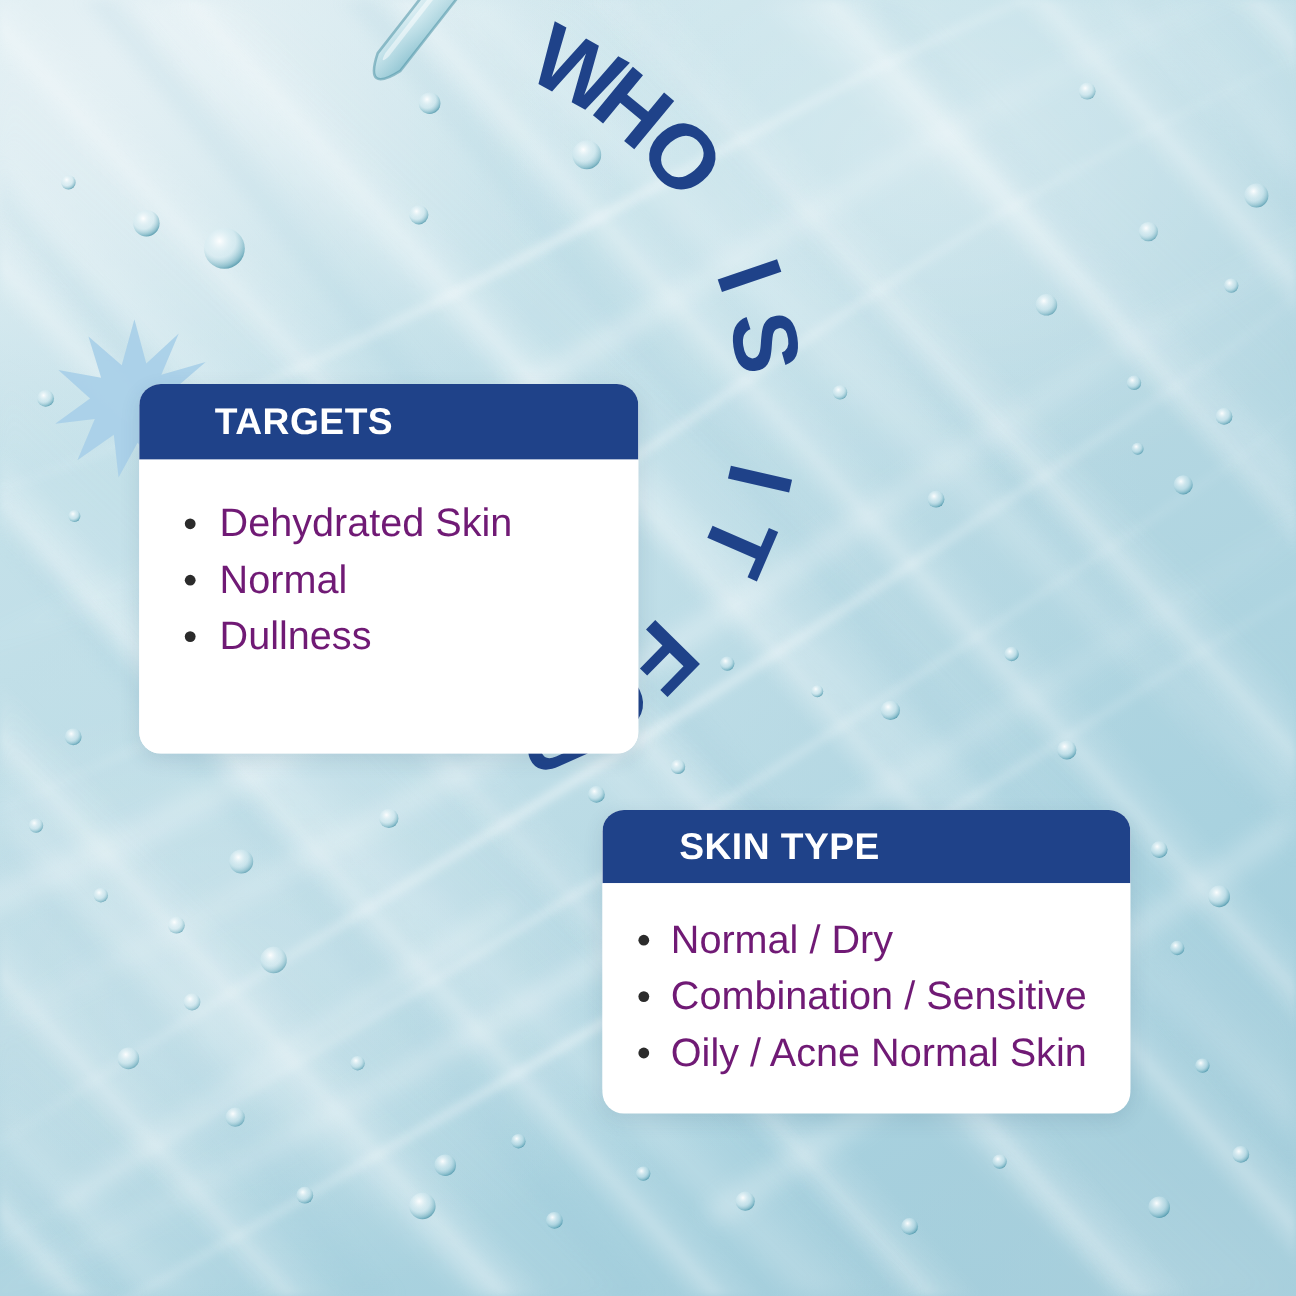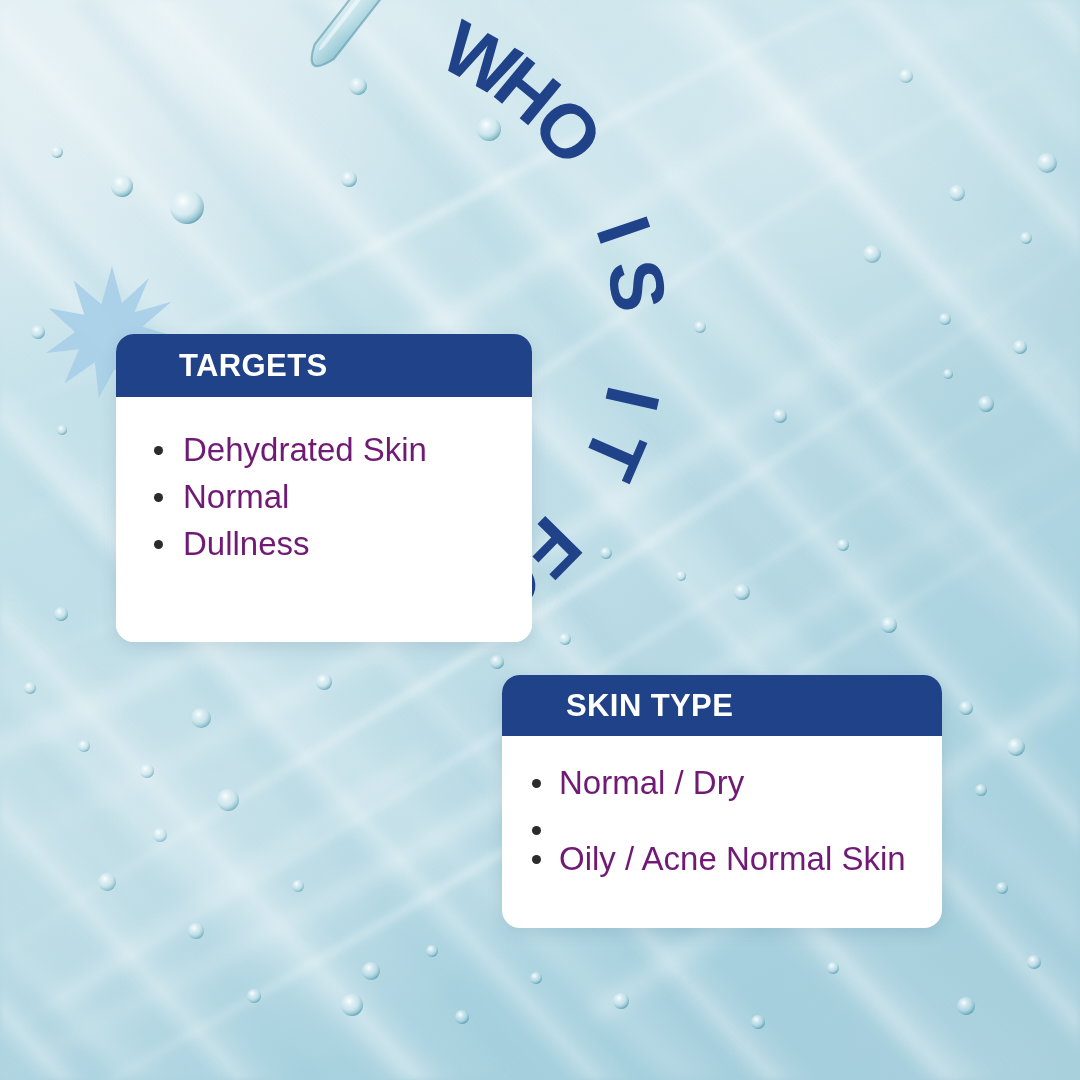--- a/index.html
+++ b/index.html
@@ -128,21 +128,21 @@
     color:#701a75;
     font-weight:300;
   }
   .bullets li .dot {
     flex:0 0 auto;
     border-radius:50%;
     background:#2b2b2b;
   }
 
   
-  #card-targets { left:116px; top:334px; width:416px; height:308px; }
+  #card-targets { left:116px; top:320px; width:416px; height:308px; }
   #card-targets .card-header { height:63px; padding-left:63px; font-size:31px; }
   #card-targets .card-body { height:245px; padding:30px 0 0 38px; }
   #card-targets .bullets li { font-size:33px; line-height:46px; margin-bottom:1px; }
   #card-targets .bullets li .dot { width:9px; height:9px; margin:19px 20px 0 0; }
 
   
   #card-skintype { left:502px; top:675px; width:440px; height:253px; }
   #card-skintype .card-header { height:61px; padding-left:64px; font-size:31px; }
   #card-skintype .card-body { height:172px; padding:24px 0 0 30px; }
   #card-skintype .bullets li { font-size:33px; line-height:46px; margin-bottom:1px; }
@@ -328,20 +328,21 @@
       <span>SKIN TYPE</span>
     </div>
     <div class="card-body">
       <ul class="bullets">
         <li>
           <span class="dot"></span>
           <span>Normal / Dry</span>
         </li>
         <li>
           <span class="dot"></span>
+          <span>Combination / Sensitive</span>
         </li>
         <li>
           <span class="dot"></span>
           <span>Oily / Acne Normal Skin</span>
         </li>
       </ul>
     </div>
   </div>
 
 </div>

